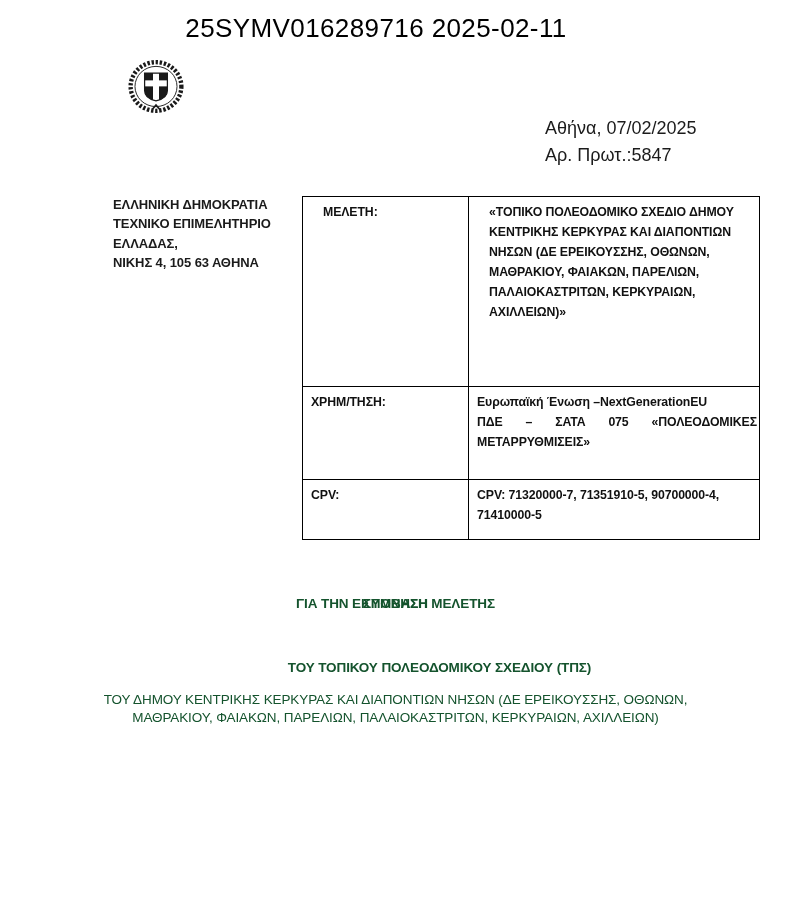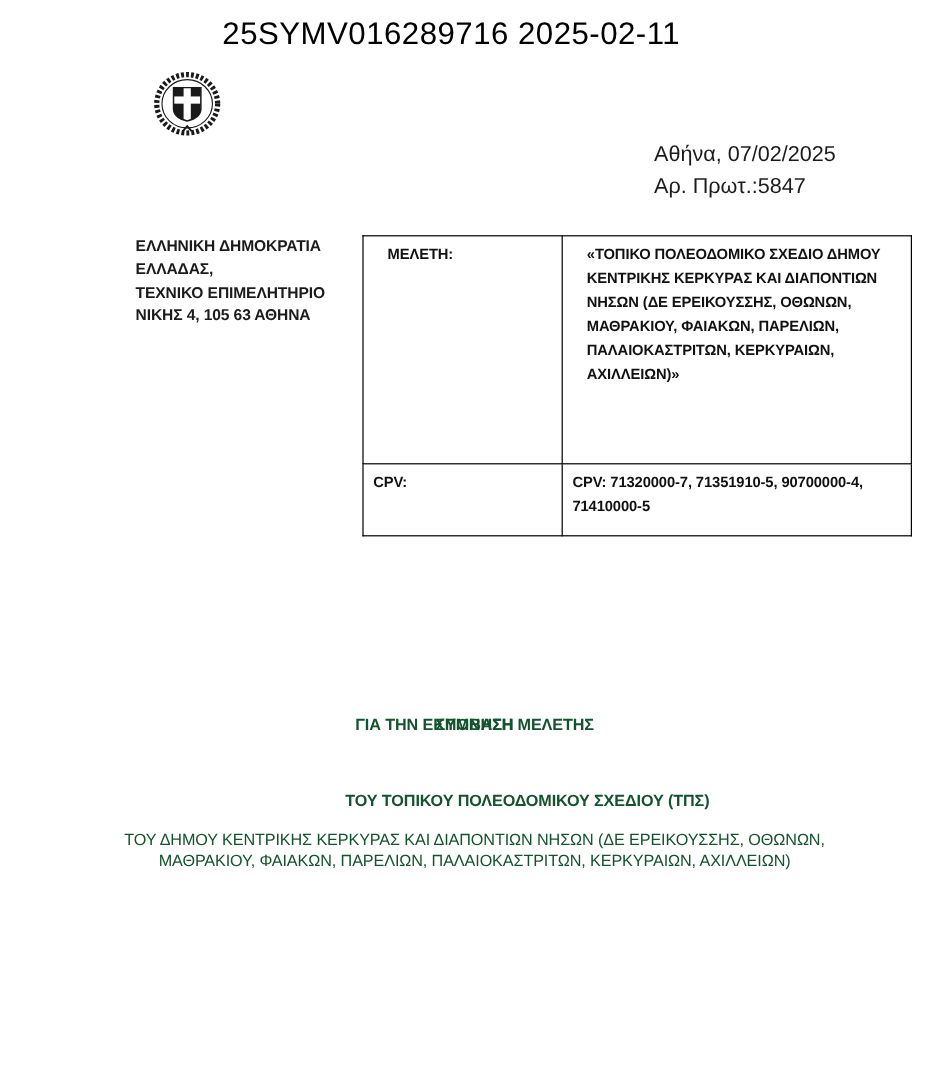--- a/index.html
+++ b/index.html
@@ -72,33 +72,42 @@
   <path d="M17,13.5 h22 v17 c0,5.6 -4.6,8.3 -11,9.9 c-6.4,-1.6 -11,-4.3 -11,-9.9 z" fill="none" stroke="#1a1a1a" stroke-width="1.2"></path>
 </svg>
 
 <div class="meta">
   <div>Αθήνα, 07/02/2025</div>
   <div class="meta-line2">Αρ. Πρωτ.:5847</div>
 </div>
 
 <div class="issuer">
   <div>ΕΛΛΗΝΙΚΗ ΔΗΜΟΚΡΑΤΙΑ</div>
+  <div>ΤΕΧΝΙΚΟ ΕΠΙΜΕΛΗΤΗΡΙΟ</div>
   <div>ΕΛΛΑΔΑΣ,</div>
-  <div>ΤΕΧΝΙΚΟ ΕΠΙΜΕΛΗΤΗΡΙΟ</div>
   <div>ΝΙΚΗΣ 4, 105 63 ΑΘΗΝΑ</div>
 </div>
 
 <table class="info-table">
   <tbody>
       <tr class="r1">
     <td class="lab">
       <div>ΜΕΛΕΤΗ:</div>
     </td>
     <td class="val">
       <div>«ΤΟΠΙΚΟ ΠΟΛΕΟΔΟΜΙΚΟ ΣΧΕΔΙΟ ΔΗΜΟΥ ΚΕΝΤΡΙΚΗΣ ΚΕΡΚΥΡΑΣ ΚΑΙ ΔΙΑΠΟΝΤΙΩΝ ΝΗΣΩΝ (ΔΕ ΕΡΕΙΚΟΥΣΣΗΣ, ΟΘΩΝΩΝ, ΜΑΘΡΑΚΙΟΥ, ΦΑΙΑΚΩΝ, ΠΑΡΕΛΙΩΝ, ΠΑΛΑΙΟΚΑΣΤΡΙΤΩΝ, ΚΕΡΚΥΡΑΙΩΝ, ΑΧΙΛΛΕΙΩΝ)»</div>
+    </td>
+  </tr>
+  <tr class="r2">
+    <td class="lab">
+      <div>ΧΡΗΜ/ΤΗΣΗ:</div>
+    </td>
+    <td class="val">
+      <div>Ευρωπαϊκή Ένωση –NextGenerationEU</div>
+      <div class="just">ΠΔΕ – ΣΑΤΑ 075 «ΠΟΛΕΟΔΟΜΙΚΕΣ ΜΕΤΑΡΡΥΘΜΙΣΕΙΣ»</div>
     </td>
   </tr>
   <tr class="r3">
     <td class="lab">
       <div>CPV:</div>
     </td>
     <td class="val">
       <div>CPV: 71320000-7, 71351910-5, 90700000-4, 71410000-5</div>
     </td>
   </tr>

